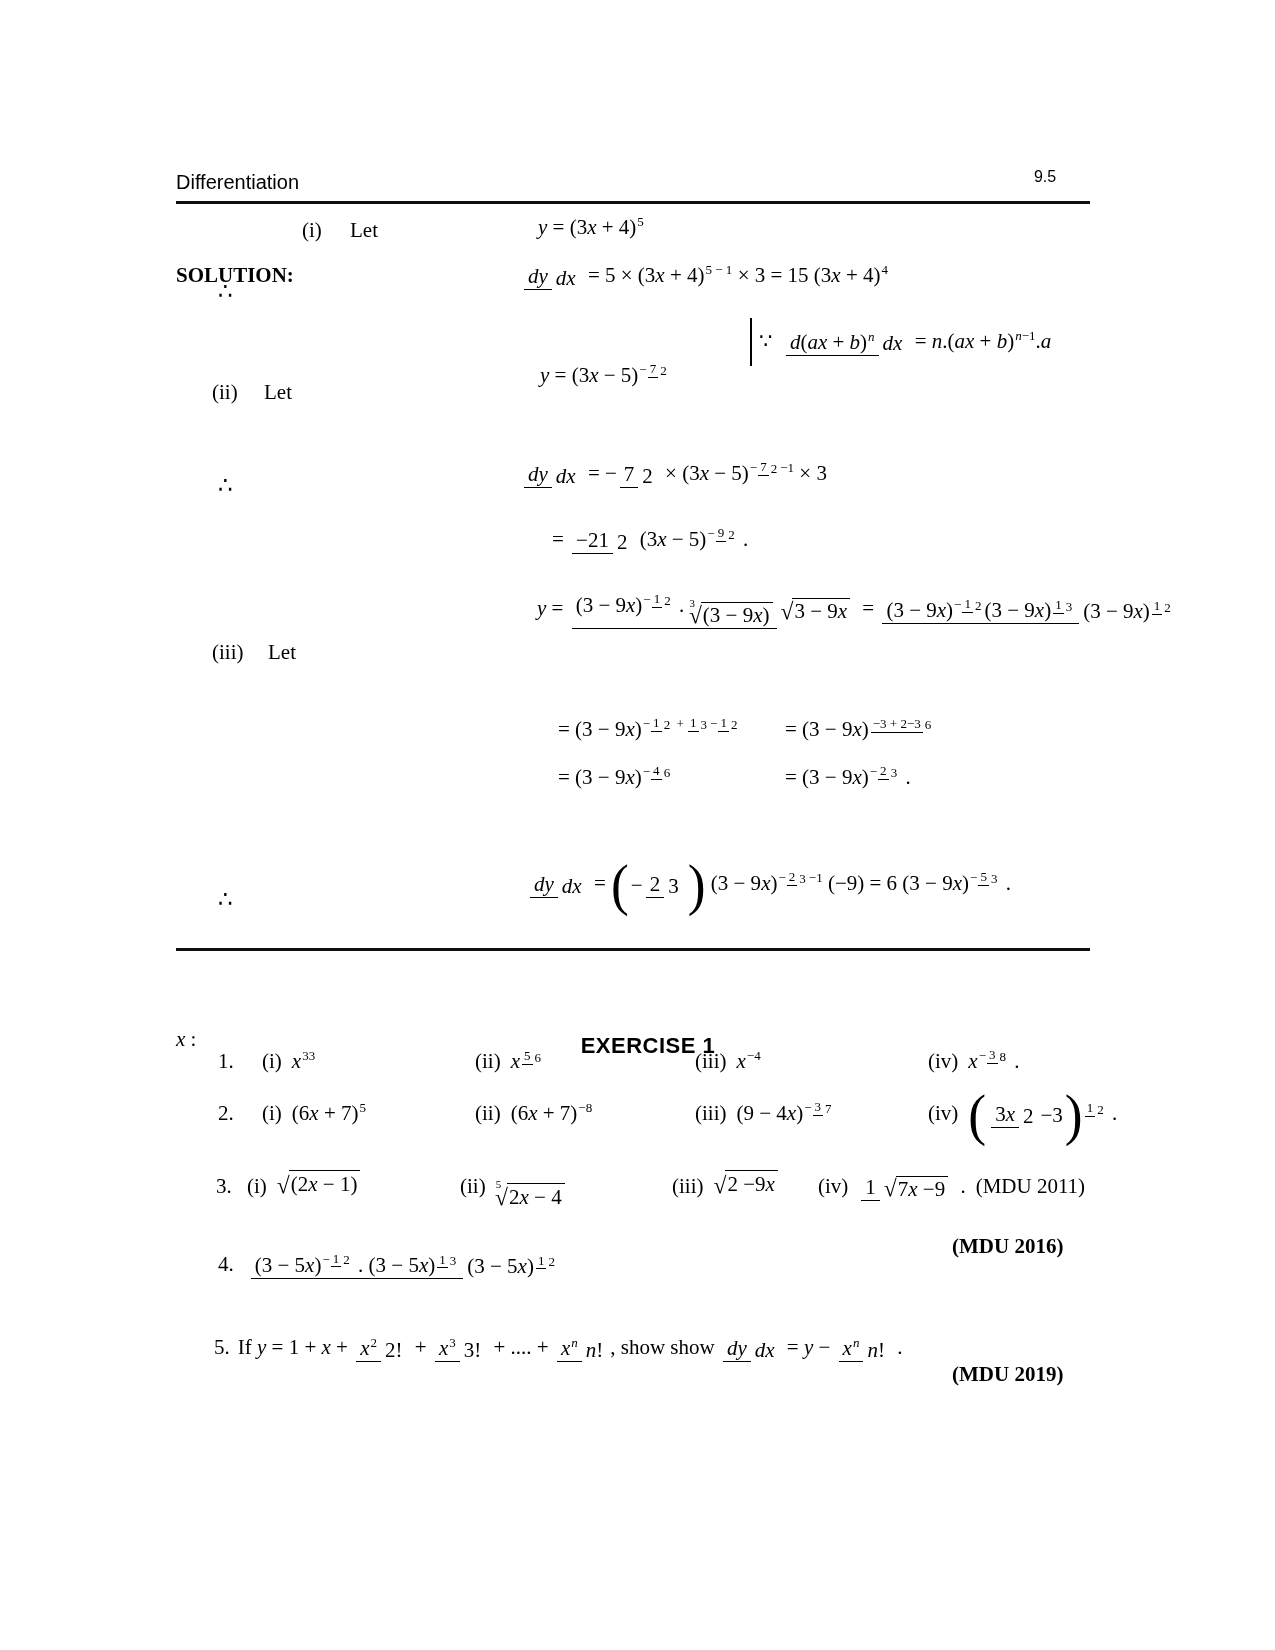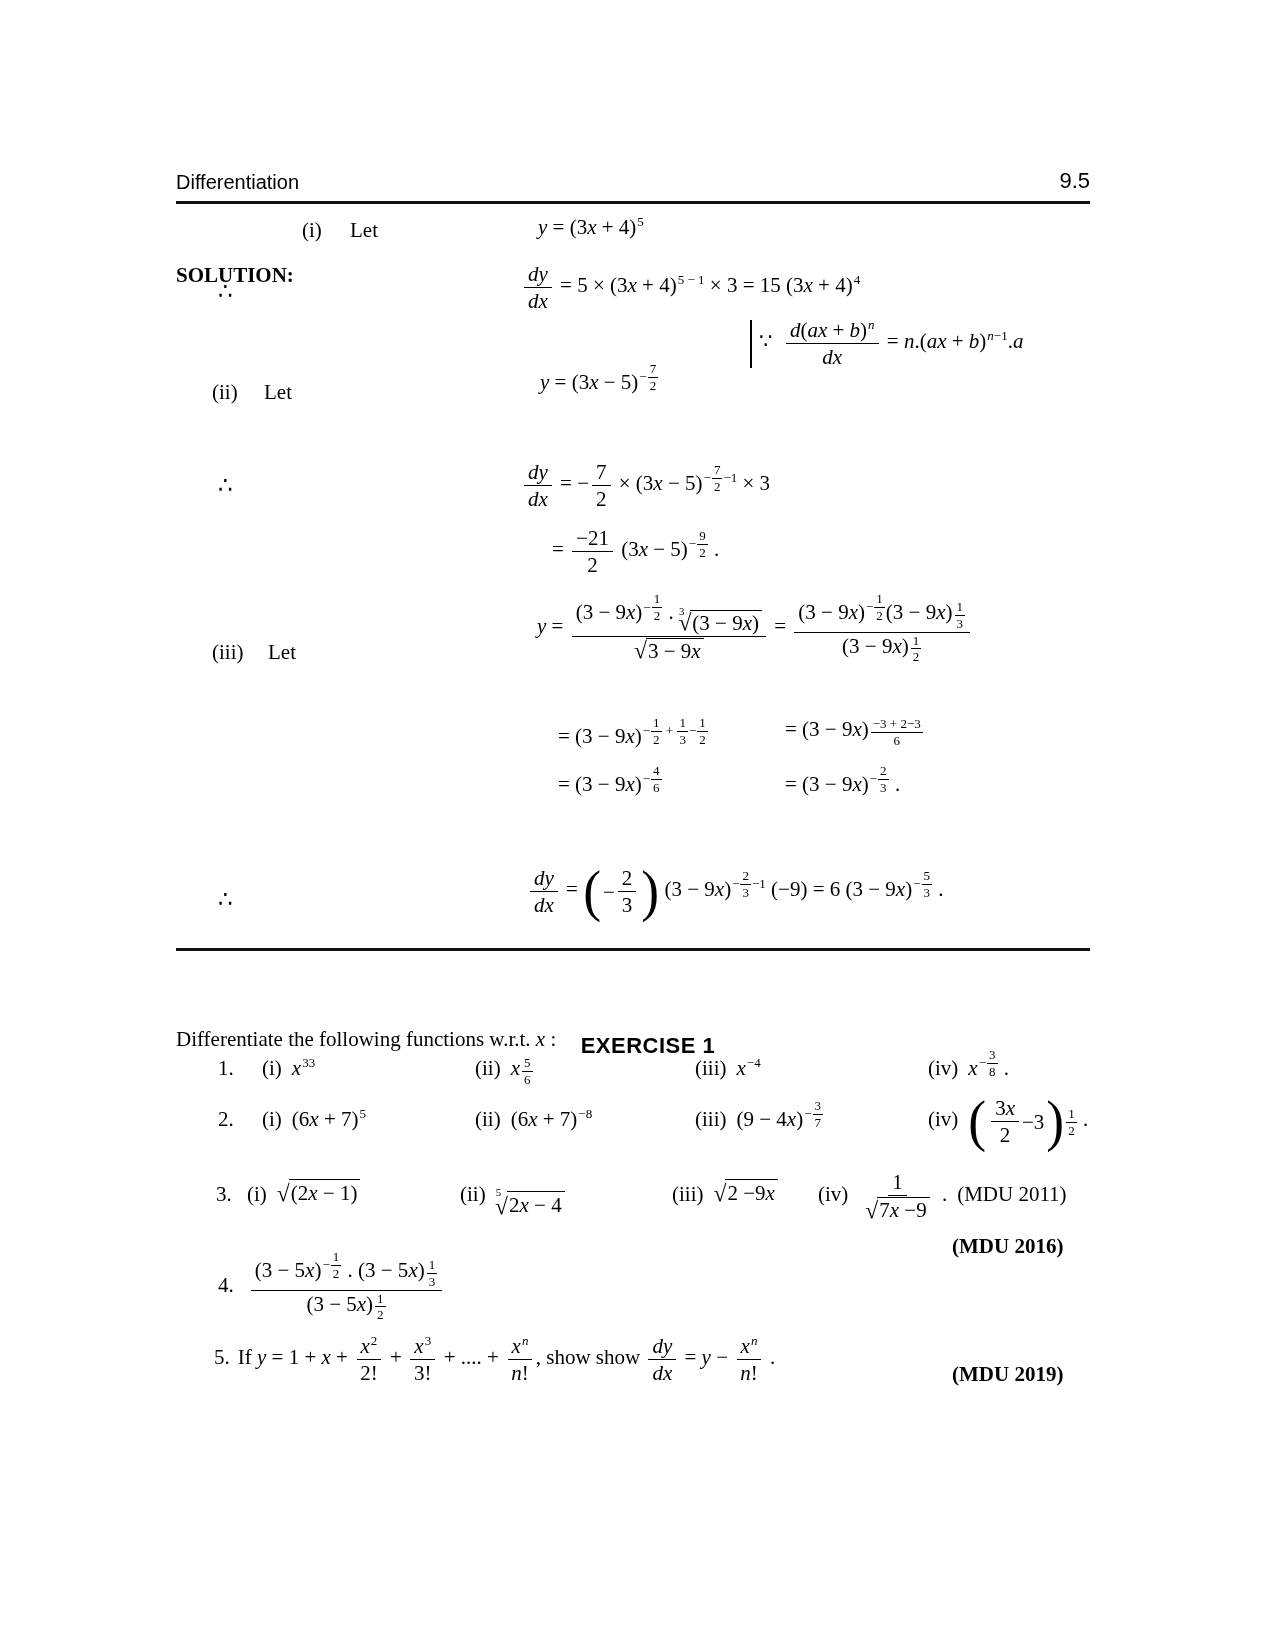--- a/index.html
+++ b/index.html
@@ -15,21 +15,21 @@
   .rule { position:absolute; height:3px; background:#111; }
 
   .label { font-size:21px; white-space:pre; }
   .math  { font-size:21px; white-space:pre; line-height:1.25; }
   .therefore { font-size:23px; }
 
   .var { font-style:italic; }
 
   
   .frac {
-    display:inline-flex; flex-direction:column; align-items:center;
+    display:inline-flex; flex-direction:row; align-items:center;
     vertical-align:middle; margin:0 3px; line-height:1.15; text-align:center;
   }
   .frac .num { display:block; border-bottom:1.5px solid #000; padding:0 4px 1px 4px; }
   .frac .den { display:block; padding:1px 4px 0 4px; }
 
   
   .sup {
     display:inline-flex; align-items:center;
     font-size:62%; vertical-align:0.62em; line-height:1.05; margin-left:1px;
   }
@@ -57,21 +57,21 @@
   .center-row { align-items:center; gap:14px; }
   .srcgap { }
   .exttl { font-size:22px; letter-spacing:0.5px; }
 </style>
 </head>
 <body>
 
 <div class="page">
 
   <div class="abs sans" style="left:176px; top:171px; font-size:20px;">Differentiation</div>
-  <div class="abs sans" style="left:1000px; top:168px; width:90px; text-align:right; font-size:22px;">9.5</div>
+  <div class="abs sans" style="left:1000px; top:168px; width:90px; text-align:center; font-size:16px;">9.5</div>
   <div class="rule" style="left:176px; top:201px; width:914px;"></div>
 
   <div class="abs label bold" style="left:176px; top:218px;">SOLUTION:</div>
   <div class="abs label" style="left:302px; top:218px;">(i)</div>
   <div class="abs label" style="left:350px; top:218px;">Let</div>
   <div class="abs math" style="left:538px; top:214px;"><span><span class="var">y</span><span> = (3</span><span class="var">x</span><span> + 4)</span></span><span class="sup"><span><span>5</span></span></span></div>
 
   <div class="abs therefore" style="left:218px; top:278px;">∴</div>
   <div class="abs math" style="left:521px; top:262px;"><span class="frac"><span class="num"><span><span class="var">dy</span></span></span><span class="den"><span><span class="var">dx</span></span></span></span><span><span> = 5 × (3</span><span class="var">x</span><span> + 4)</span></span><span class="sup"><span><span>5 − 1</span></span></span><span><span> × 3 = 15 (3</span><span class="var">x</span><span> + 4)</span></span><span class="sup"><span><span>4</span></span></span></div>
 
@@ -98,21 +98,20 @@
   <div class="abs math" style="left:785px; top:764px;"><span><span>= (3 − 9</span><span class="var">x</span><span>)</span></span><span class="sup"><span><span>−</span></span><span class="frac sfrac"><span class="num"><span><span>2</span></span></span><span class="den"><span><span>3</span></span></span></span></span><span><span> .</span></span></div>
 
   <div class="abs therefore" style="left:218px; top:886px;">∴</div>
   <div class="abs math" style="left:527px; top:866px;"><span class="frac"><span class="num"><span><span class="var">dy</span></span></span><span class="den"><span><span class="var">dx</span></span></span></span><span><span> = </span></span><span class="bigp"><span class="paren">(</span><span class="pcontent"><span><span>−</span></span><span class="frac"><span class="num"><span><span>2</span></span></span><span class="den"><span><span>3</span></span></span></span></span><span class="paren">)</span></span><span><span> (3 − 9</span><span class="var">x</span><span>)</span></span><span class="sup"><span><span>−</span></span><span class="frac sfrac"><span class="num"><span><span>2</span></span></span><span class="den"><span><span>3</span></span></span></span><span><span>−1</span></span></span><span><span> (−9) = 6 (3 − 9</span><span class="var">x</span><span>)</span></span><span class="sup"><span><span>−</span></span><span class="frac sfrac"><span class="num"><span><span>5</span></span></span><span class="den"><span><span>3</span></span></span></span></span><span><span> .</span></span></div>
 
   <div class="rule" style="left:176px; top:948px; width:914px;"></div>
 
   <div class="abs sans bold exttl" style="left:191px; top:988px; width:914px; text-align:center;">EXERCISE 1</div>
 
   <div class="abs" style="left:176px; top:1026px; display:flex; align-items:baseline;">
-    <span class="extext">Differentiate the following functions w.r.t. </span>
     <span class="math"><span><span class="var">x</span></span></span>
     <span class="extext"> :</span>
   </div>
 
   <div class="exrow" style="left:218px; top:1048px;">
     <span class="cell" style="width:44px;">1.</span>
     <span class="cell" style="width:213px;">
       <span>(i)</span>
       <span class="math"><span><span class="var">x</span></span><span class="sup"><span><span>33</span></span></span></span>
     </span>

